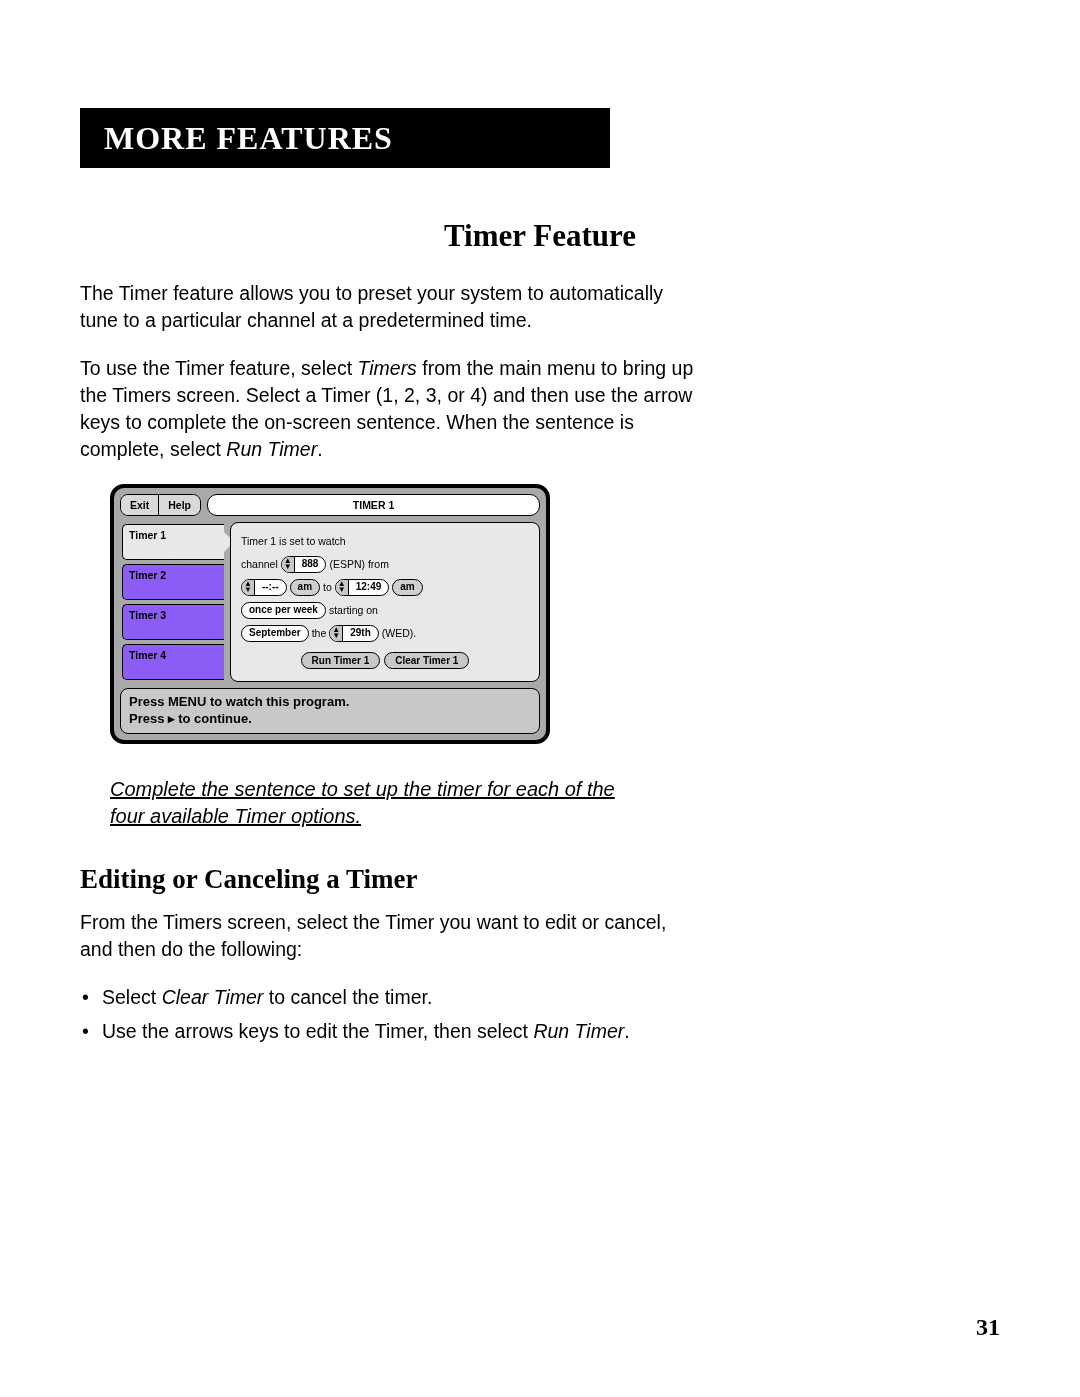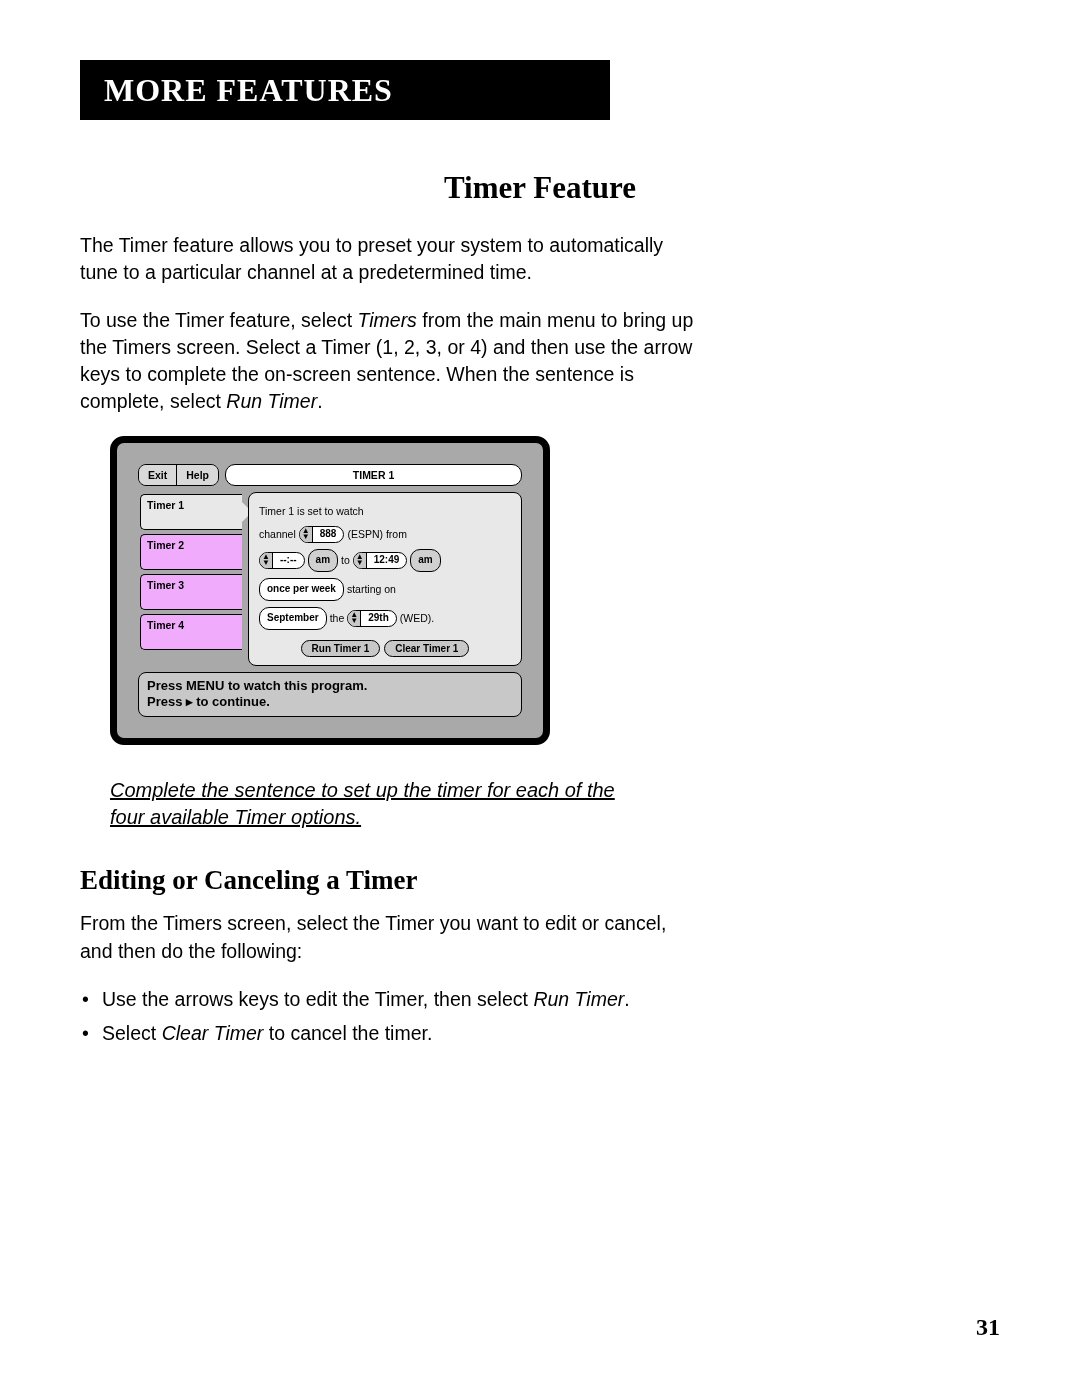--- a/index.html
+++ b/index.html
@@ -15,20 +15,21 @@
     padding: 60px 80px 60px 80px;
   }
   .header-bar {
     background: #000;
     height: 60px;
     width: 530px;
     display: flex;
     align-items: center;
     padding-left: 24px;
     margin-bottom: 50px;
+    margin-top: 48px;
   }
   .header-bar-text {
     color: #fff;
     font-family: Georgia, 'Times New Roman', serif;
     font-size: 32px;
     font-weight: bold;
     letter-spacing: 1px;
   }
   h1.section-title {
     font-family: Georgia, 'Times New Roman', serif;
@@ -41,23 +42,23 @@
     font-size: 19.5px;
     line-height: 1.4;
     margin-bottom: 20px;
     max-width: 620px;
   }
   .italic { font-style: italic; }
   .figure-wrap { margin: 8px 0 12px 30px; }
   .osd {
     width: 440px;
     background: #a9a9a9;
-    border: 7px solid #000000;
+    border: 4px solid #000000;
     border-radius: 14px;
-    padding: 21px;
+    padding: 6px;
     font-family: Arial, sans-serif;
   }
   .osd-top {
     display: flex;
     gap: 6px;
     margin-bottom: 6px;
     align-items: stretch;
   }
   .osd-topleft {
     display: flex;
@@ -102,21 +103,21 @@
   }
   .osd-tab {
     border: 1.5px solid #000;
     border-radius: 5px 0 0 5px;
     border-right: none;
     height: 36px;
     font-size: 10.5px;
     font-weight: bold;
     padding: 4px 6px;
     position: relative;
-    background: #f0abfc;
+    background: #8b5cf6;
   }
   .osd-tab.active {
     background: #e8e8e8;
   }
   .osd-tab::after {
     content: "";
     position: absolute;
     right: -10px;
     top: 50%;
     transform: translateY(-50%);
@@ -140,21 +141,21 @@
   .osd-line.bold { font-weight: normal; }
   .chip {
     display: inline-flex;
     align-items: center;
     border: 1.5px solid #000;
     border-radius: 10px;
     padding: 1px 7px;
     background: #d0d0d0;
     font-size: 10px;
     font-weight: bold;
-    height: 23px;
+    height: 17px;
   }
   .chip.white { background: #fff; }
   .spinner {
     display: inline-flex;
     align-items: center;
     border: 1.5px solid #000;
     border-radius: 9px;
     overflow: hidden;
     height: 17px;
     background: #fff;
@@ -322,22 +323,22 @@
   </div>
 
   <p class="caption">Complete the sentence to set up the timer for each of the four available Timer options.</p>
 
   <h2 class="subsection">Editing or Canceling a Timer</h2>
 
   <p class="body">From the Timers screen, select the Timer you want to edit or cancel, and then do the following:</p>
 
   <ul class="bullets">
     <li>
+      <span>Select </span><span class="italic">Clear Timer</span><span> to cancel the timer.</span>
+    </li>
+    <li>
       <span>Use the arrows keys to edit the Timer, then select </span><span class="italic">Run Timer</span><span>.</span>
     </li>
-    <li>
-      <span>Select </span><span class="italic">Clear Timer</span><span> to cancel the timer.</span>
-    </li>
   </ul>
 
 </div>
 
 <div class="page-number">31</div>
 
 </body></html>

